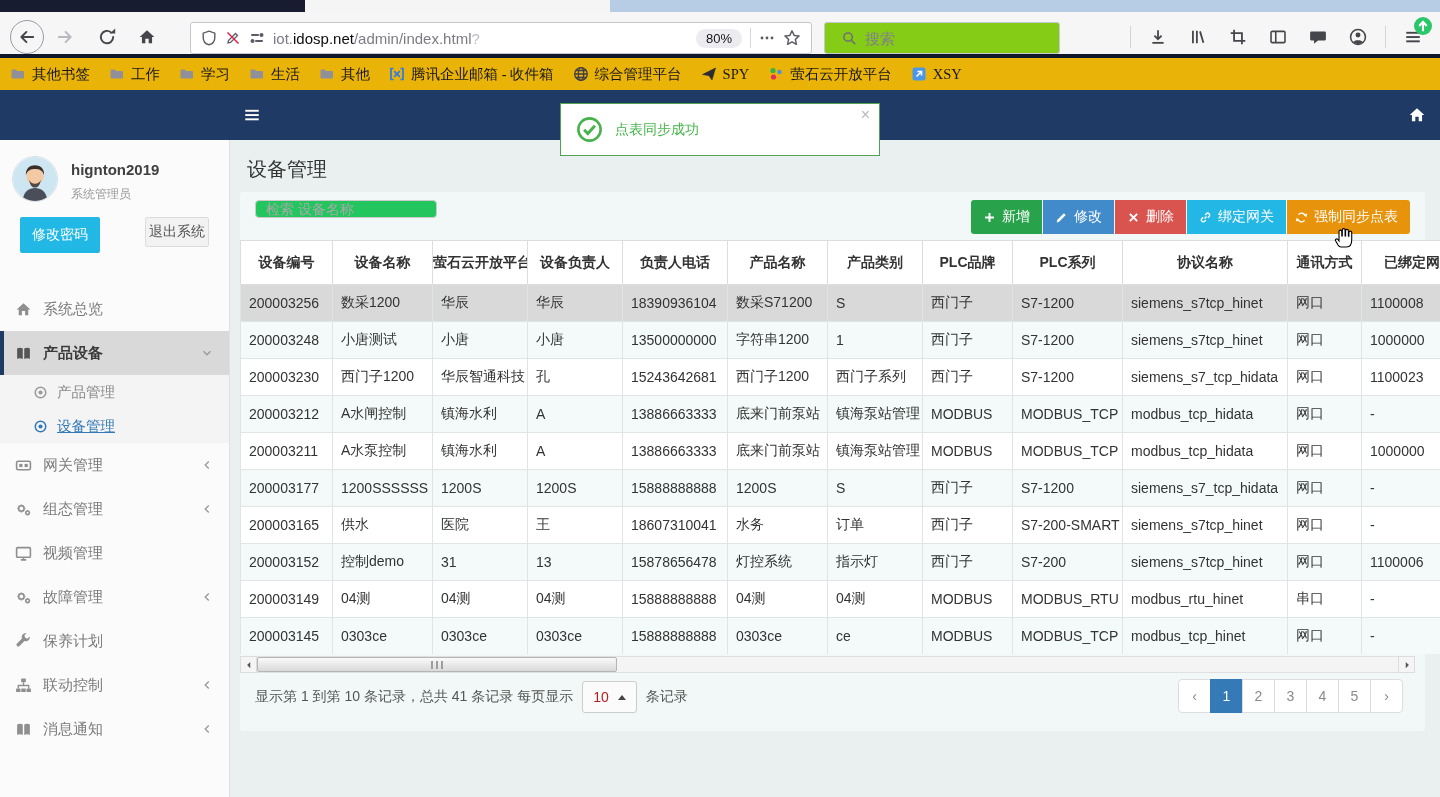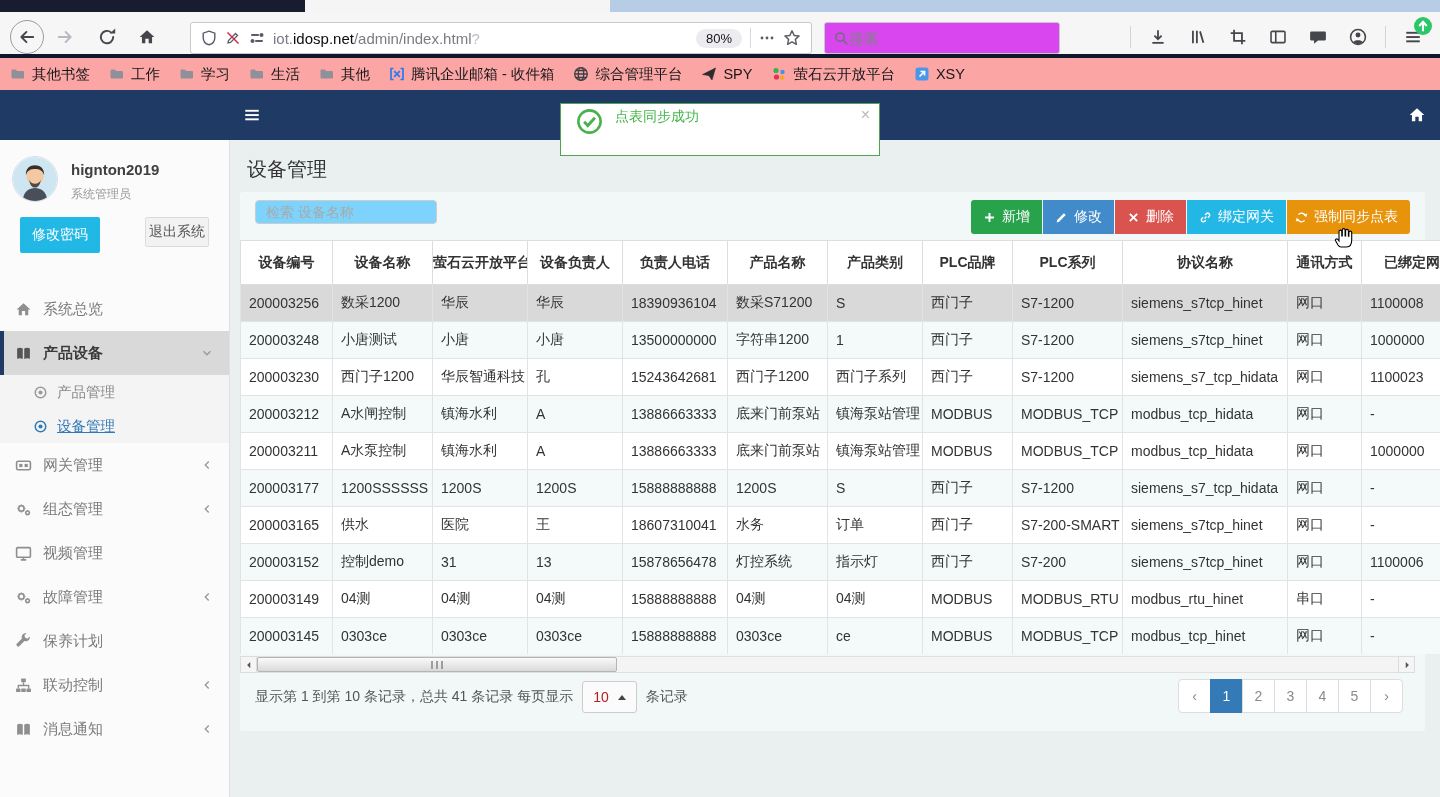--- a/index.html
+++ b/index.html
@@ -21,31 +21,31 @@
   .back-btn { border:1px solid #9a9aa5; border-radius:50%; margin-right:4px; }
   .disabled { color:#b8b8c0; }
   .urlbar { display:flex; align-items:center; height:32px; width:622px; margin-left:26px; background:#fff; border:1px solid #c7c7cf; border-radius:3px; padding:0 10px; gap:8px; flex:none; }
   .urlbar .uico { width:16px; height:16px; display:inline-flex; color:#5b5b66; flex:none; }
   .url-text { display:flex; font-size:15px; white-space:nowrap; overflow:hidden; }
   .url-dim { color:#7b7b83; }
   .url-strong { color:#0c0c0d; }
   .url-faint { color:#bdbdc4; }
   .zoom-pill { margin-left:auto; background:#ececf0; border-radius:10px; padding:2px 10px; font-size:13px; color:#15141a; flex:none; }
   .url-sep { width:1px; height:20px; background:#d7d7dc; flex:none; }
-  .searchbox { display:flex; align-items:center; height:32px; width:236px; margin-left:12px; background:#d946ef; border:1px solid #c7c7cf; border-radius:3px; padding:0 9px; flex:none; }
+  .searchbox { display:flex; align-items:center; gap:8px; height:32px; width:236px; margin-left:12px; background:#84cc16; border:1px solid #c7c7cf; border-radius:3px; padding:0 17px; flex:none; }
   .searchbox input { border:none; outline:none; width:170px; font-size:15px; background:transparent; color:#333; font-family:inherit; }
   .searchbox input::placeholder { color:#828287; }
   .searchbox .uico { width:15px; height:15px; display:inline-flex; color:#6e6e76; }
   .tb-right { margin-left:auto; display:flex; align-items:center; gap:6px; }
   .vdiv { width:1px; height:22px; background:#d4d4d8; margin:0 4px; }
   .burger-wrap { position:relative; }
   .badge-up { position:absolute; top:-3px; right:-2px; width:12px; height:12px; display:inline-flex; }
 
   
-  .bmbar { height:32px; background:#fca5a5; display:flex; align-items:center; padding:0 10px; gap:19px; }
+  .bmbar { height:32px; background:#eab308; display:flex; align-items:center; padding:0 10px; gap:19px;font-family:Liberation Serif, serif; }
   .bm { display:flex; align-items:center; gap:6px; white-space:nowrap; }
   .bm-icon { width:16px; height:16px; display:inline-flex; color:#90909a; flex:none; }
   .bm-label { font-size:14.5px; color:#17171a; }
 
   
   .appbar { height:50px; background:#1f3a64; position:relative; }
   .app-burger { position:absolute; left:243px; top:16px; width:17px; height:17px; color:#fff; }
   .app-home { position:absolute; right:14px; top:16px; width:18px; height:18px; color:#fff; }
 
   
@@ -69,21 +69,21 @@
   .submenu { background:#f4f4f4; }
   .sub-item { height:34px; display:flex; align-items:center; padding-left:33px; font-size:14.5px; color:#8a8a8a; gap:9px; }
   .sub-item .ico { width:15px; height:15px; display:inline-flex; color:#9a9a9a; }
   .sub-item.active { color:#337ab7; text-decoration:underline; }
   .sub-item.active .ico { color:#337ab7; }
 
   
   .content { flex:1; position:relative; background:#e9f0ef; }
   .page-title { position:absolute; left:17px; top:16px; font-size:20px; color:#333; font-weight:normal; }
   .panel { position:absolute; left:10px; top:52px; width:1185px; height:539px; background:#f2f8f7; border-radius:3px; }
-  .search-input { position:absolute; left:25px; top:60px; width:182px; height:24px; border:1px solid #ccc; border-radius:4px; padding:0 10px; font-size:14px; background:#7dd3fc; color:#333; outline:none; font-family:inherit; }
+  .search-input { position:absolute; left:25px; top:60px; width:182px; height:18px; border:1px solid #ccc; border-radius:4px; padding:0 10px; font-size:14px; background:#22c55e; color:#333; outline:none; font-family:inherit; }
   .search-input::placeholder { color:#a9a9a9; }
   .actions { position:absolute; top:60px; right:30px; display:flex; gap:1px; height:34px; }
   .abtn { display:flex; align-items:center; gap:6px; padding:0 12px; color:#fff; font-size:14px; border:none; font-family:inherit; white-space:nowrap; }
   .abtn:first-child { border-radius:3px 0 0 3px; }
   .abtn:last-child { border-radius:0 3px 3px 0; }
   .abtn .ico { width:13px; height:13px; display:inline-flex; }
 
   .table-wrap { position:absolute; left:10px; top:100px; width:1200px; height:414px; overflow:hidden; }
   table { border-collapse:collapse; table-layout:fixed; background:#fff; }
   th { height:44px; border:1px solid #ddd; font-size:14px; color:#333; background:#fff; font-weight:bold; text-align:center; overflow:hidden; white-space:nowrap; }
@@ -101,21 +101,21 @@
   .pg-summary { position:absolute; left:25px; top:540px; height:34px; display:flex; align-items:center; gap:9px; font-size:14px; color:#555; }
   .pp-box { display:flex; align-items:center; gap:9px; border:1px solid #ccc; border-radius:3px; background:#fbfbfb; padding:7px 10px; color:#b91c1c; }
   .caret-up { width:0; height:0; border-left:4px solid transparent; border-right:4px solid transparent; border-bottom:5px solid #444; }
   .pager { position:absolute; right:37px; top:539px; display:flex; }
   .pg-btn { min-width:33px; height:34px; display:grid; place-items:center; background:#fff; border:1px solid #ddd; color:#8a8a8a; font-size:14px; margin-left:-1px; padding:0 6px; font-family:inherit; }
   .pg-btn:first-child { border-radius:4px 0 0 4px; margin-left:0; }
   .pg-btn:last-child { border-radius:0 4px 4px 0; }
   .pg-btn.active { background:#337ab7; border-color:#337ab7; color:#fff; }
 
   
-  .toast { position:absolute; left:560px; top:103px; width:320px; height:53px; background:#fff; border:1px solid #50a350; display:flex; padding:4px 15px; gap:12px; z-index:50; }
+  .toast { position:absolute; left:560px; top:103px; width:320px; height:53px; background:#fff; border:1px solid #50a350; display:flex; align-items:center; padding:16px 15px; gap:12px; z-index:50; }
   .toast-check { width:27px; height:27px; display:inline-flex; color:#47b14c; flex:none; }
   .toast-msg { font-size:14px; color:#44b549; }
   .toast-close { position:absolute; top:2px; right:9px; color:#b9b9b9; font-size:16px; background:none; border:none; cursor:default; }
 
   .cursor { position:absolute; left:1332px; top:226px; width:24px; height:24px; z-index:99; }
 </style>
 </head>
 <body>
 
 <div class="screen">

